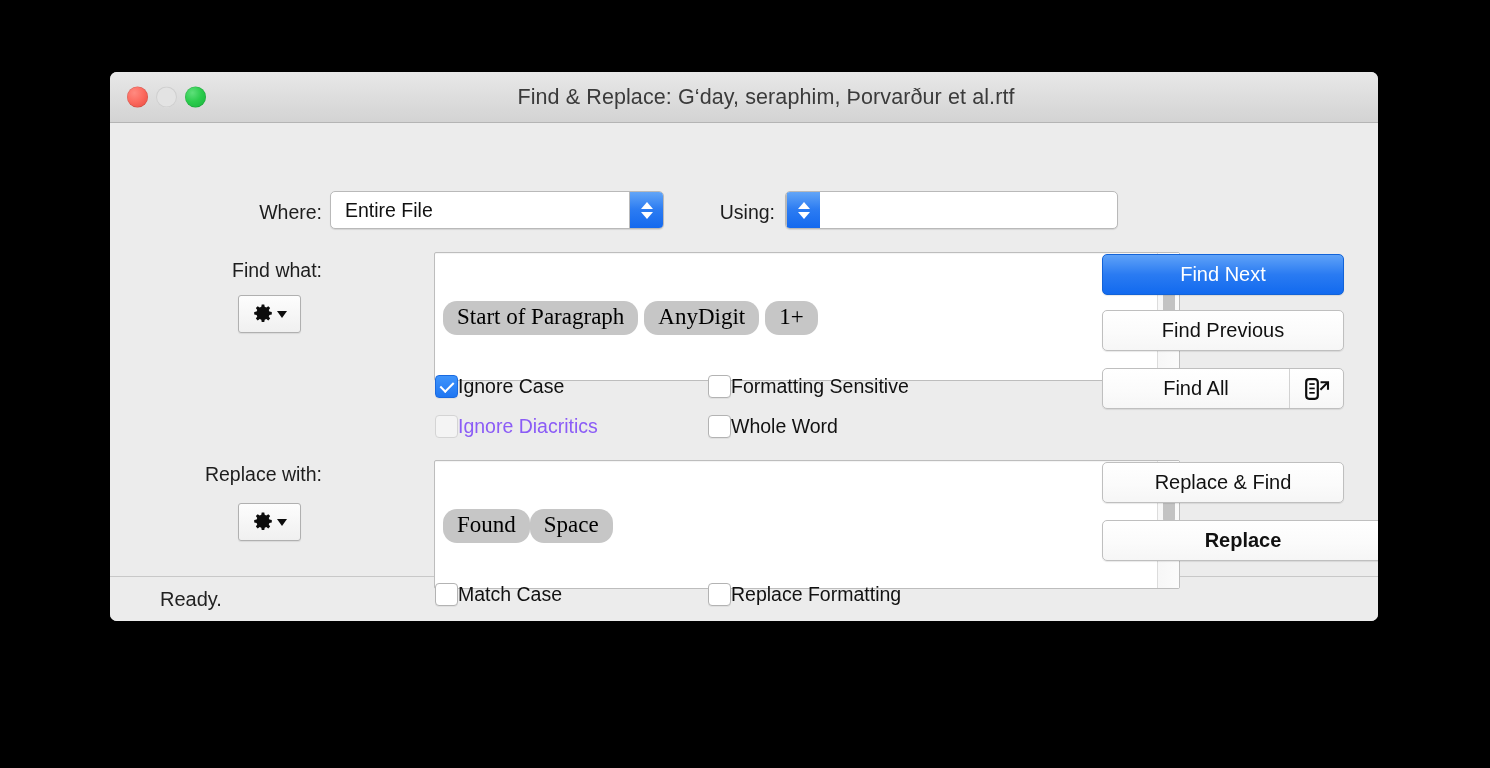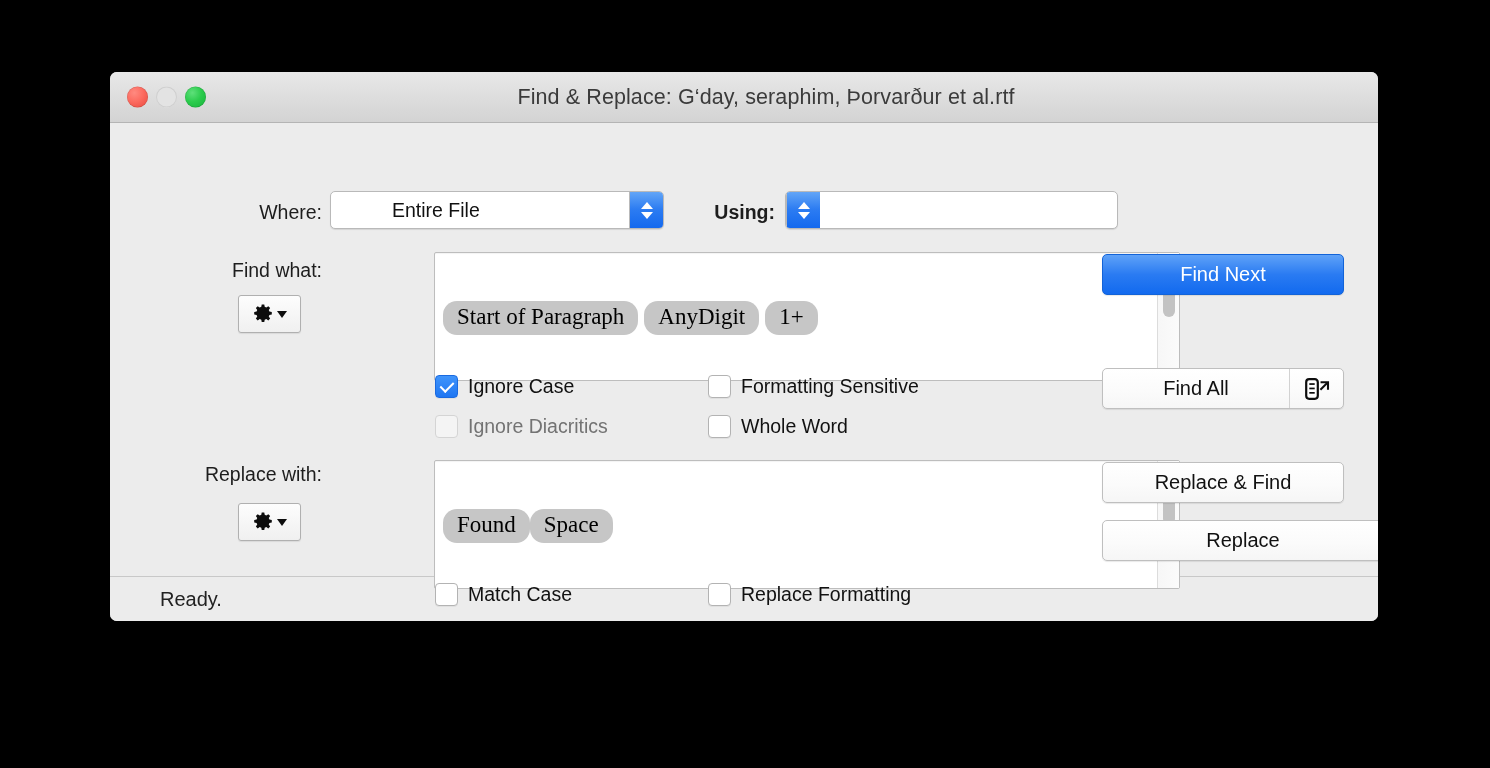--- a/index.html
+++ b/index.html
@@ -85,21 +85,20 @@
     display: flex;
     align-items: center;
     overflow: hidden;
   }
   .popup .pv {
     padding-left: 14px;
     font-size: 19.5px;
     color: #111;
     white-space: nowrap;
     flex: 1 1 auto;
-    margin-left: 47px;
   }
   .popup .arrows {
     width: 34px;
     height: 100%;
     flex: 0 0 34px;
     background: linear-gradient(to bottom, #62a5f7 0%, #2c7cf2 48%, #1469ee 100%);
     border-left: 1px solid #b9b9b9;
     display: flex;
     flex-direction: column;
     align-items: center;
@@ -180,21 +179,20 @@
     border-left: 5.5px solid transparent;
     border-right: 5.5px solid transparent;
     border-top: 7px solid #0d0d0d;
   }
 
   
   .cbrow {
     position: absolute;
     display: flex;
     align-items: flex-end;
-    gap: 10px;
     white-space: nowrap;
   }
   .cbox {
     width: 23px; height: 23px;
     border-radius: 4px;
     background: #fff;
     border: 1px solid #b3b3b3;
     box-shadow: 0 1px 0 rgba(0,0,0,0.05);
     display: flex;
     align-items: center;
@@ -214,21 +212,21 @@
   }
   .cbox.disabled {
     background: #f4f4f4;
     border-color: #d4d4d4;
     box-shadow: none;
   }
   .cblabel {
     font-size: 19.5px;
     color: #111;
   }
-  .cblabel.dim { color: #737373; }
+  .cblabel.dim { color: #8b5cf6; }
 
   
   .btn {
     position: absolute;
     height: 41px;
     border-radius: 5px;
     border: 1px solid #bfbfbf;
     background: linear-gradient(to bottom, #ffffff 0%, #fbfbfb 55%, #f6f6f6 100%);
     box-shadow: 0 1px 1px rgba(0,0,0,0.09);
     display: flex;
@@ -290,21 +288,21 @@
 
     <div class="row-label" style="left:100px; top:78px; width:112px;">Where:</div>
     <div class="popup" style="left:220px; top:68px; width:334px;">
       <span class="pv">Entire File</span>
       <span class="arrows">
         <i class="chev up"></i>
           <i class="chev down"></i>
       </span>
     </div>
 
-    <div class="row-label" style="left:575px; top:78px; width:90px;font-weight:bold;">Using:</div>
+    <div class="row-label" style="left:575px; top:78px; width:90px;">Using:</div>
     <div class="popup" style="left:675px; top:68px; width:333px;">
       <span class="arrows">
         <i class="chev up"></i>
           <i class="chev down"></i>
       </span>
     </div>
 
     <div class="row-label" style="left:55px; top:136px; width:157px;">Find what:</div>
     <div class="gearbtn" style="left:128px; top:172px;">
       <svg width="22" height="22" viewBox="0 0 24 24" aria-hidden="true">
@@ -367,40 +365,43 @@
     </div>
     <div class="cbrow" style="left:598px; top:460px;">
       <span class="cbox"></span>
       <span class="cblabel">Replace Formatting</span>
     </div>
 
     <div class="btn primary" style="left:992px; top:131px; width:242px;">
       <span class="caption">Find Next</span>
     </div>
 
+    <div class="btn" style="left:992px; top:187px; width:242px;">
+      <span class="caption">Find Previous</span>
+    </div>
 
     <div class="btn" style="left:992px; top:245px; width:242px;">
       <span class="caption">Find All</span>
       <span class="split">
         <svg width="26" height="24" viewBox="0 0 26 24" aria-hidden="true">
           <rect x="2.2" y="2.2" width="11.6" height="19.6" rx="3" fill="#fff" stroke="#0d0d0d" stroke-width="2.2"></rect>
           <rect x="5.3" y="6.2" width="5.4" height="1.7" fill="#0d0d0d"></rect>
           <rect x="5.3" y="10.6" width="5.4" height="1.7" fill="#0d0d0d"></rect>
           <rect x="5.3" y="15" width="5.4" height="1.7" fill="#0d0d0d"></rect>
           <path d="M16.4 12.8 L23.4 5.8" stroke="#0d0d0d" stroke-width="2.1" fill="none"></path>
           <path d="M17.6 5.2 H24 V11.6" stroke="#0d0d0d" stroke-width="2.1" fill="none" stroke-linecap="square"></path>
         </svg>
       </span>
     </div>
 
     <div class="btn" style="left:992px; top:339px; width:242px;">
       <span class="caption">Replace &amp; Find</span>
     </div>
 
-    <div class="btn" style="left:992px; top:397px; width:282px;">
+    <div class="btn" style="left:992px; top:397px; width:282px;font-weight:bold;">
       <span class="caption">Replace</span>
     </div>
 
 
   </div>
 
   <div id="statusbar">
     <span id="status-text">Ready.</span>
   </div>
 

